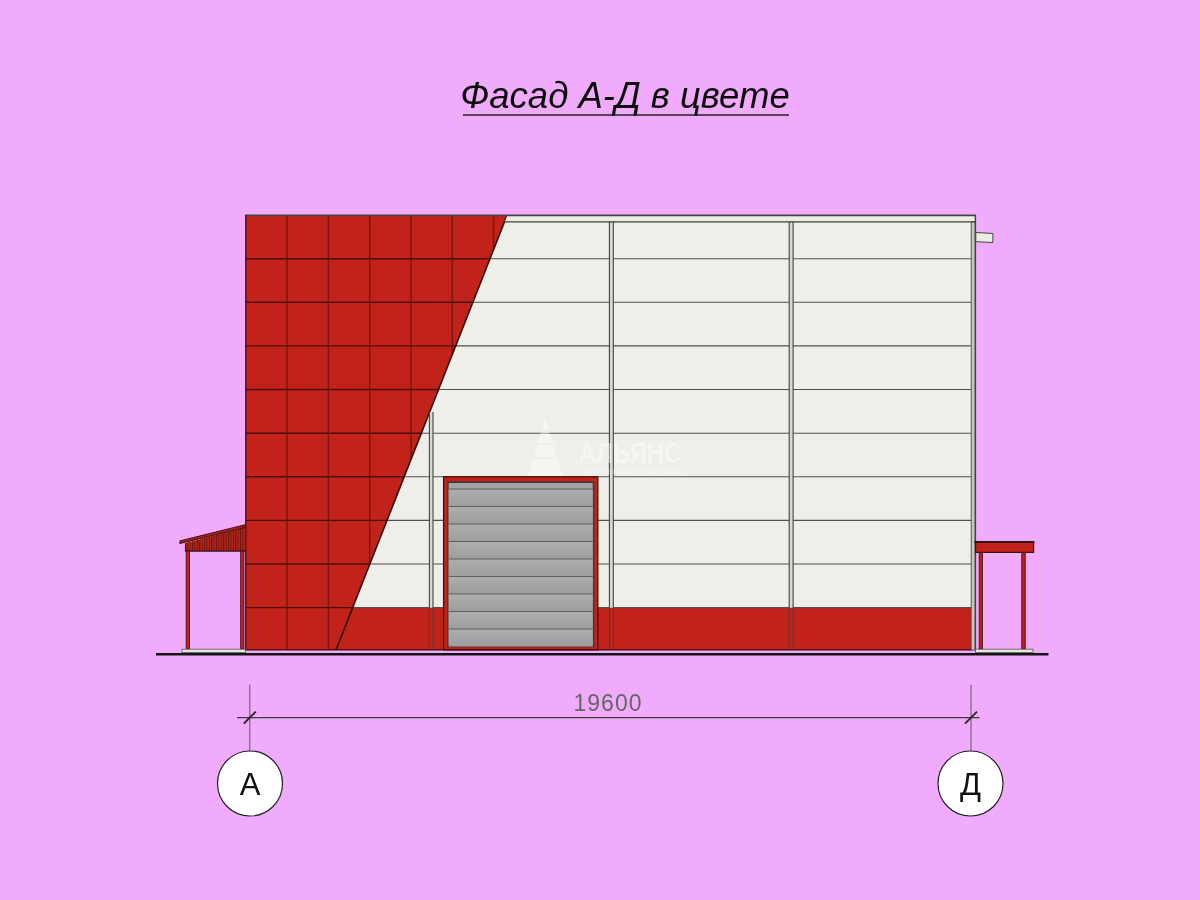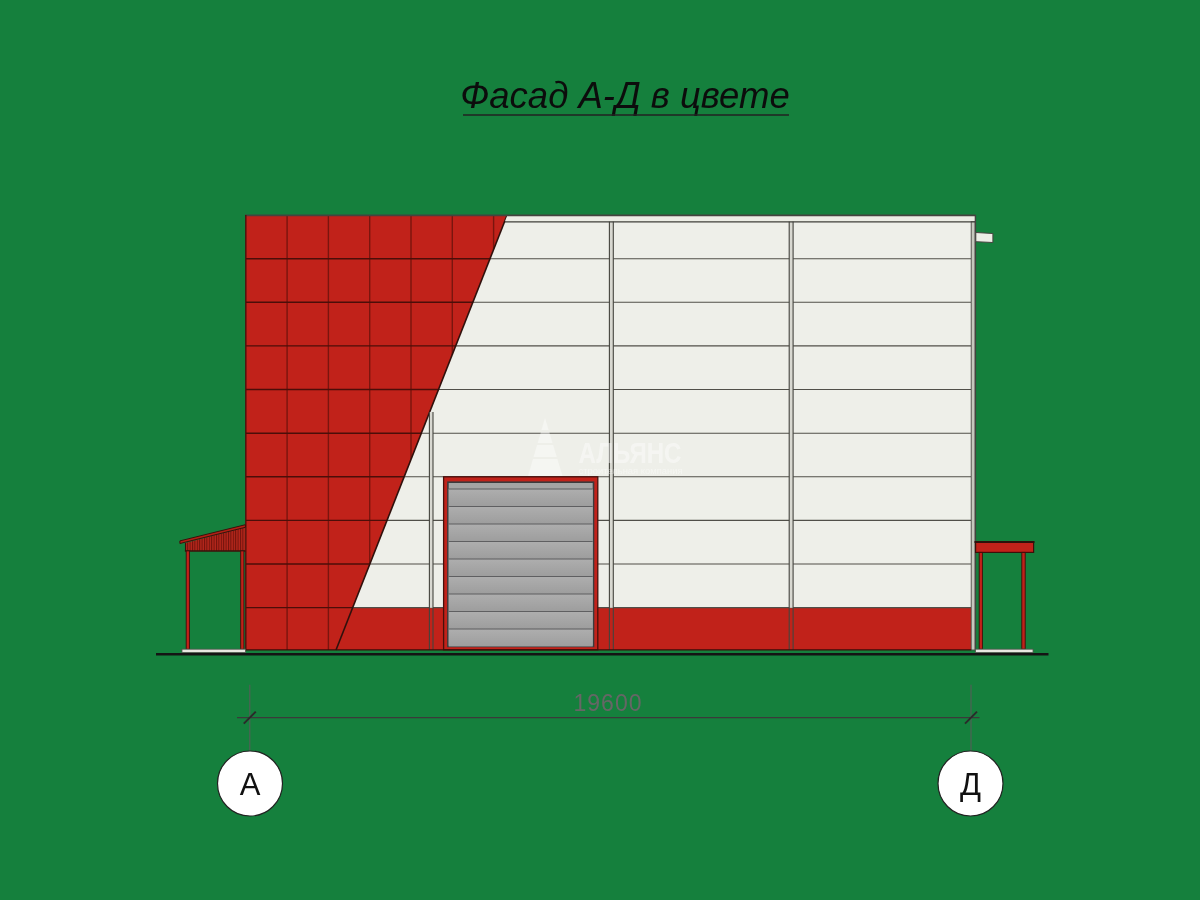--- a/index.html
+++ b/index.html
@@ -1,16 +1,16 @@
 <!DOCTYPE html>
 <html><head>
 <meta charset="utf-8">
 <style>
   html,body{margin:0;padding:0;background:#ffffff;}
-  #page{position:relative;width:1200px;height:900px;background:#15803d;overflow:hidden;
+  #page{position:relative;width:1200px;height:900px;background:#f0abfc;overflow:hidden;
         font-family:"Liberation Sans", sans-serif;}
 </style>
 </head>
 <body>
 <div id="page">
 <svg width="1200" height="900" viewBox="0 0 1200 900">
 <defs>
   <clipPath id="redclip">
     <polygon points="245.8,215 507,215 336,650 245.8,650"></polygon>
   </clipPath>

